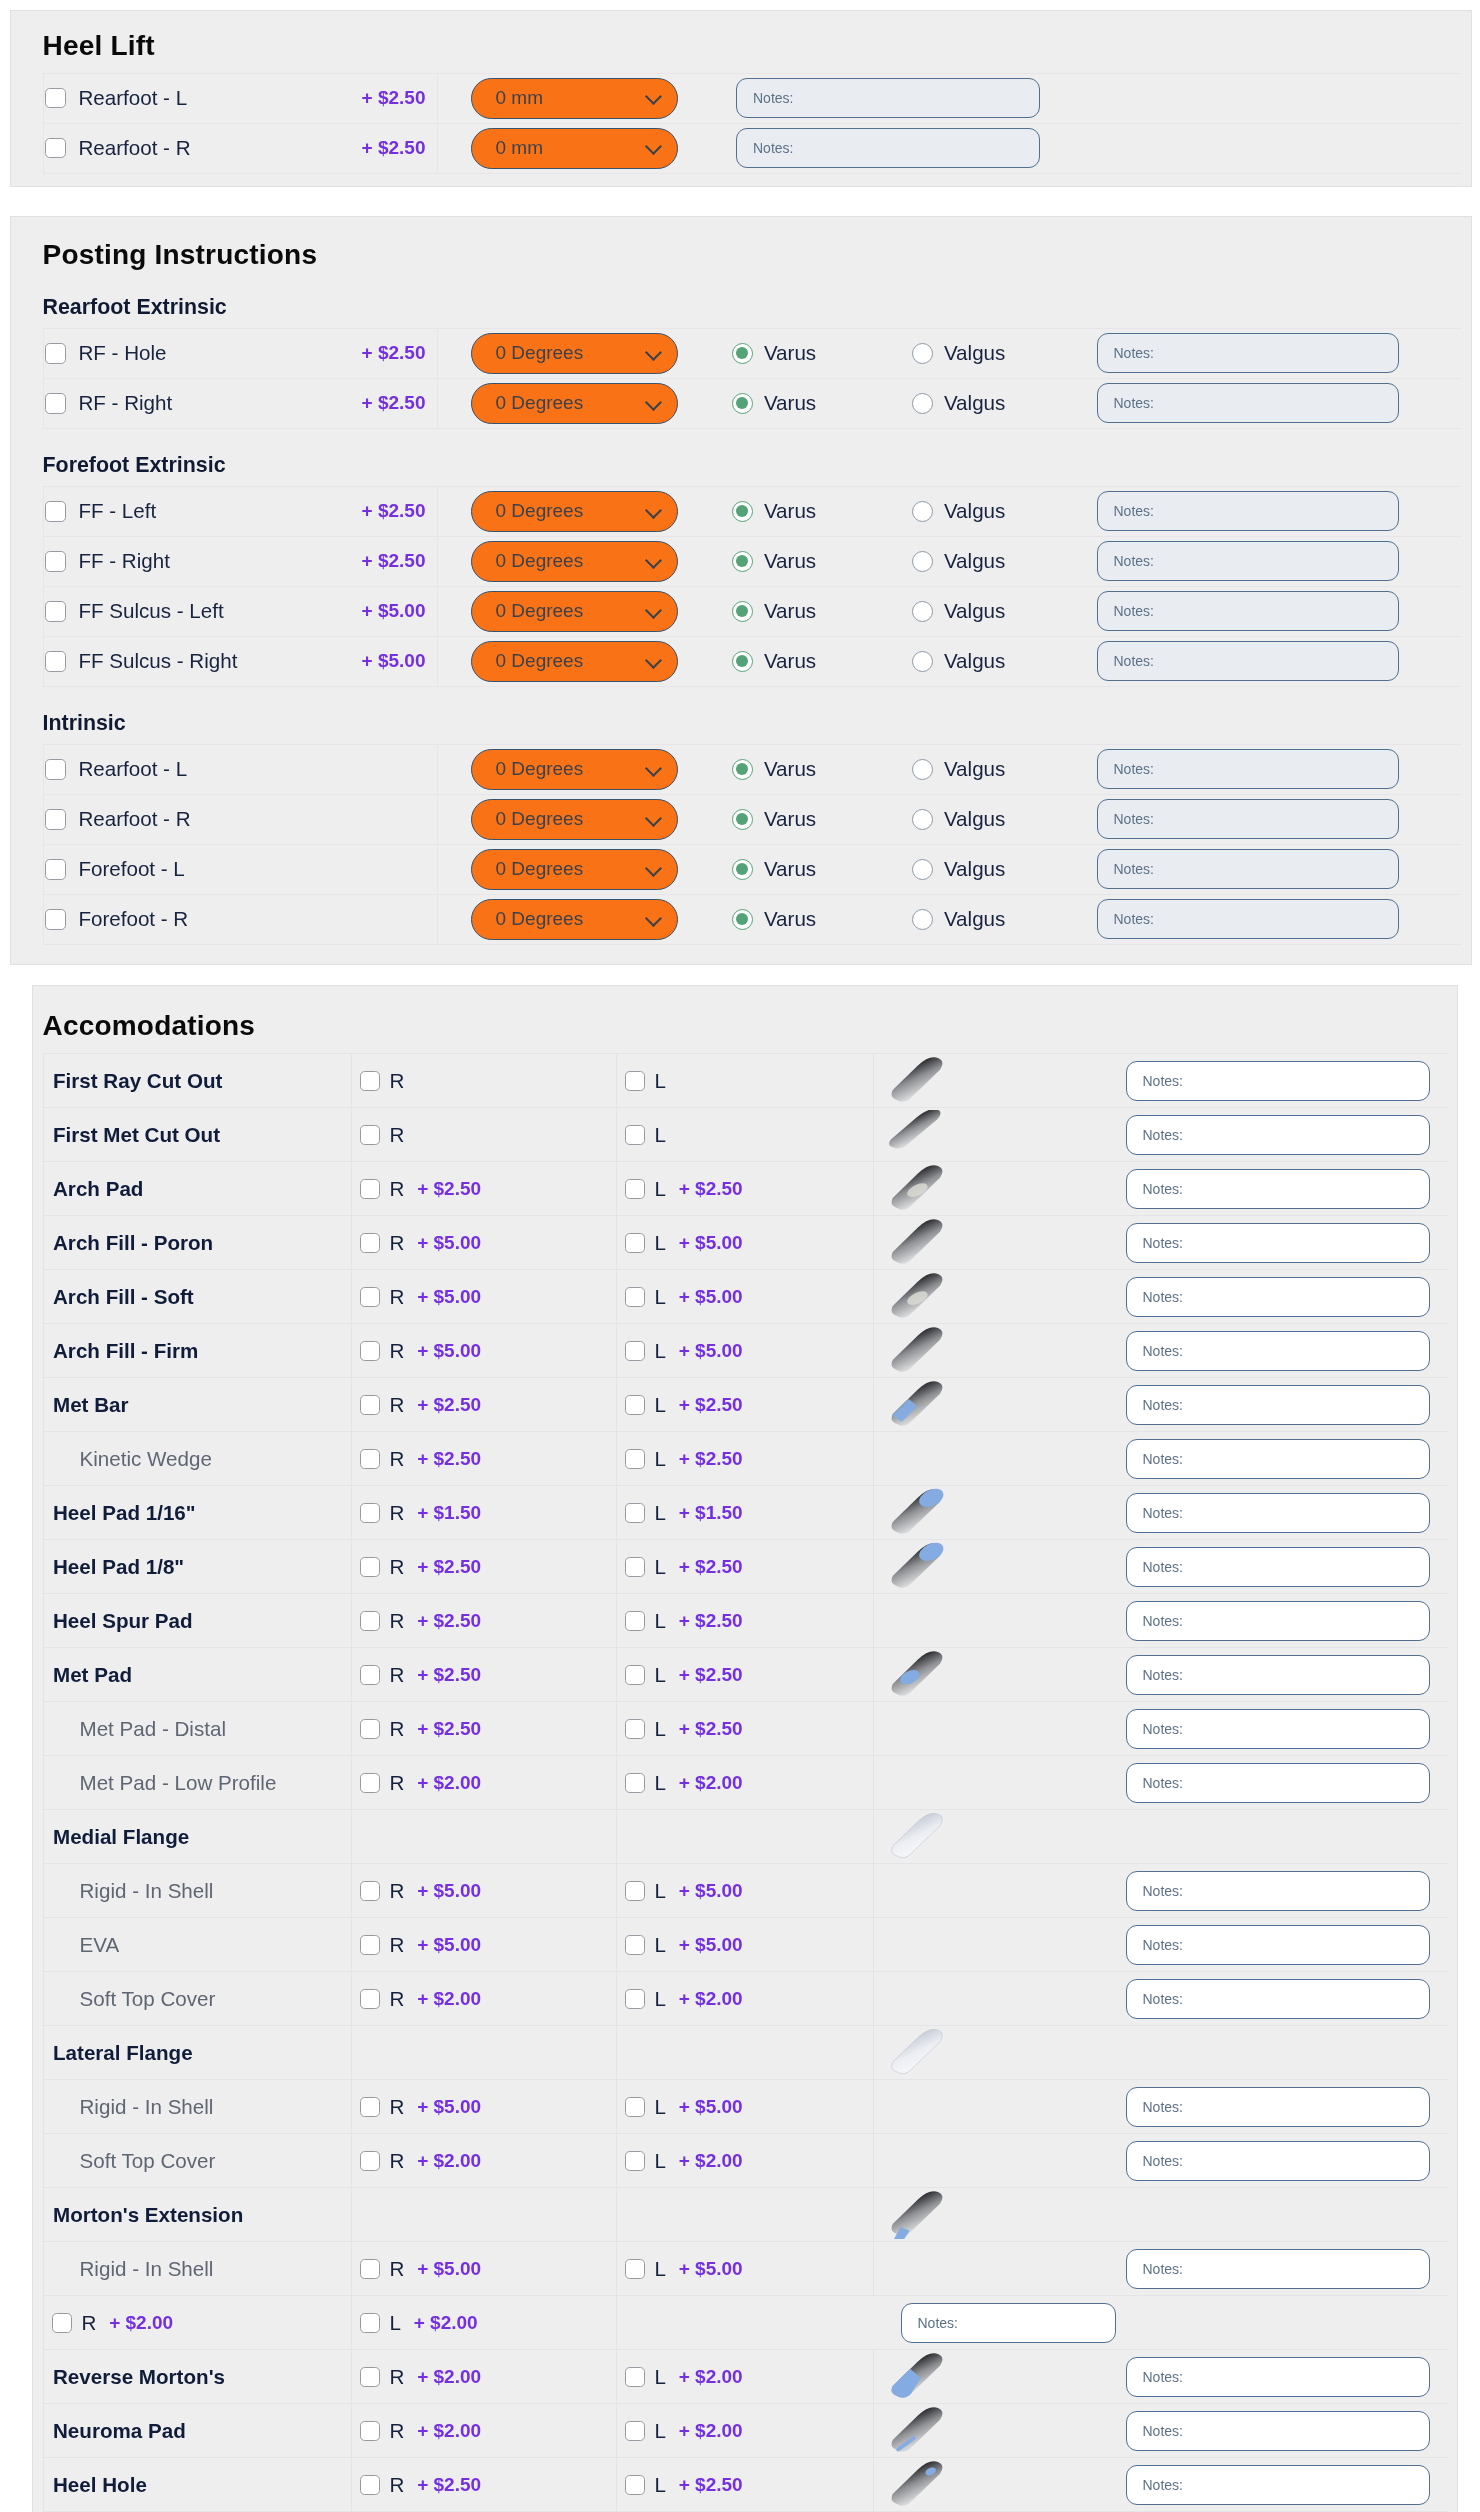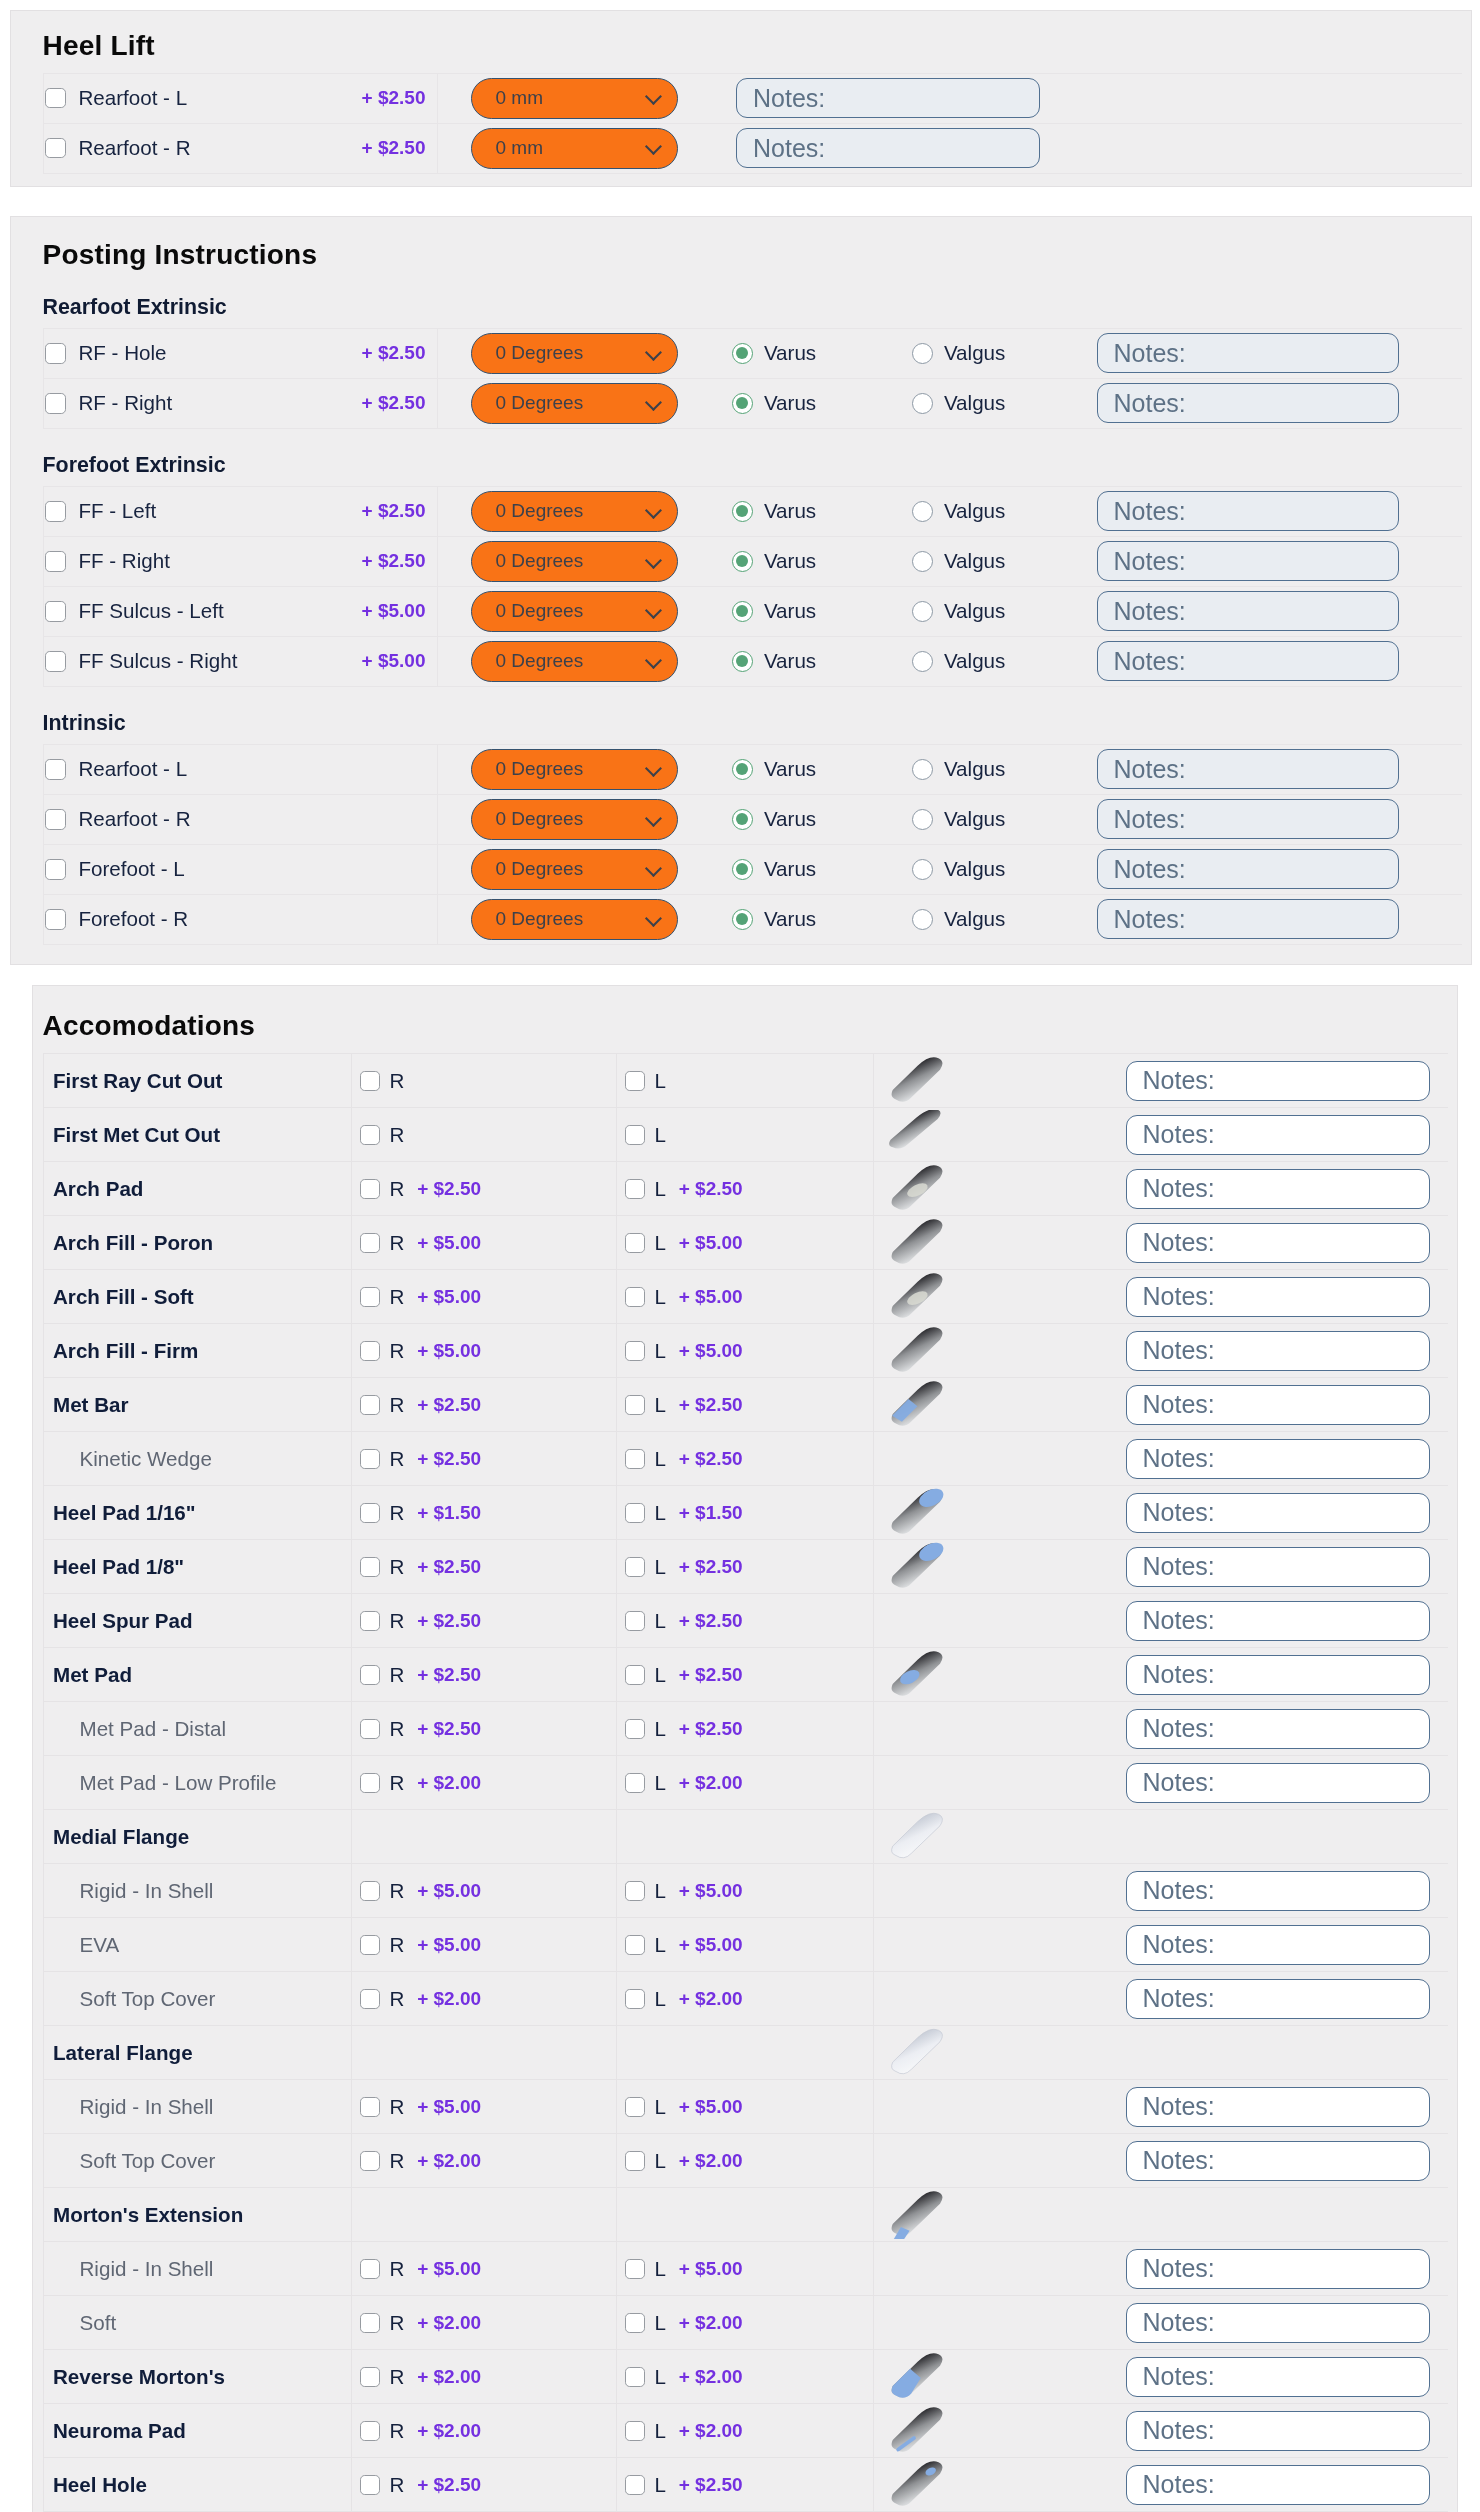--- a/index.html
+++ b/index.html
@@ -31,21 +31,21 @@
   
   .checkbox{width:20.6px;height:20.6px;background:#ffffff;border:1.6px solid #979ba1;border-radius:4.7px;box-sizing:border-box;flex:none;}
   .radio{width:21.4px;height:21.4px;border-radius:50%;box-sizing:border-box;background:#fff;flex:none;}
   .radio.off{border:1.6px solid #8d99a5;}
   .radio.on{border:1.6px solid #54a376;position:relative;}
   .radio.on::after{content:"";position:absolute;left:3.2px;top:3.2px;width:12px;height:12px;border-radius:50%;background:#54a376;}
   .radio-label{font-size:20.6px;color:#17233f;}
   .selectbox{width:207px;height:41px;box-sizing:border-box;background:#f97316;border:1.6px solid #35526f;border-radius:22px;display:flex;align-items:center;padding:0 19px 0 24px;cursor:pointer;}
   .selectbox .sel-text{font-size:19px;color:#3c414b;}
   .selectbox .chev{margin-left:auto;width:9.5px;height:9.5px;border-right:2.4px solid #3c414b;border-bottom:2.4px solid #3c414b;transform:rotate(45deg) translateY(-2.4px);}
-  .notes-input{box-sizing:border-box;height:40px;border:1.6px solid #517091;border-radius:11px;background:#e9edf2;font-size:25px;color:#2c3e50;padding:0 16px;outline:none;font-family:"Liberation Sans",sans-serif;}
+  .notes-input{box-sizing:border-box;height:40px;border:1.6px solid #517091;border-radius:11px;background:#e9edf2;font-size:14px;color:#2c3e50;padding:0 16px;outline:none;font-family:"Liberation Sans",sans-serif;}
   .notes-input::placeholder{color:#5d7186;opacity:1;}
   .hl-row .notes-input{width:304px;}
   .post-row .notes-input{width:302px;}
   
   .acc-row{display:grid;grid-template-columns:308px 265px 257px 225px 332px;align-items:center;height:53px;margin:0 9.5px;border-top:0.8px solid #e5e3e5;}
   .acc-rows .acc-row:last-child{border-bottom:0.8px solid #e5e3e5;}
   .acc-name{padding-left:9.5px;border-left:0.8px solid #e5e3e5;}
   .acc-name .nm{font-size:20.6px;font-weight:700;color:#101d3a;}
   .acc-name.indent{padding-left:36px;}
   .acc-name.indent .nm{font-weight:400;color:#5f6673;}
@@ -994,23 +994,20 @@
           <div class="checkbox"></div>
           <span class="rl-letter">L</span>
           <span class="price">+ $5.00</span>
         </div>
         <div class="cell acc-img"></div>
         <div class="cell acc-notes">
           <input class="notes-input" type="text" placeholder="Notes:" style="">
         </div>
       </div>
       <div class="acc-row">
-        <div class="cell acc-name indent">
-          <span class="nm">Soft</span>
-        </div>
         <div class="cell acc-cell">
           <div class="checkbox"></div>
           <span class="rl-letter">R</span>
           <span class="price">+ $2.00</span>
         </div>
         <div class="cell acc-cell">
           <div class="checkbox"></div>
           <span class="rl-letter">L</span>
           <span class="price">+ $2.00</span>
         </div>

